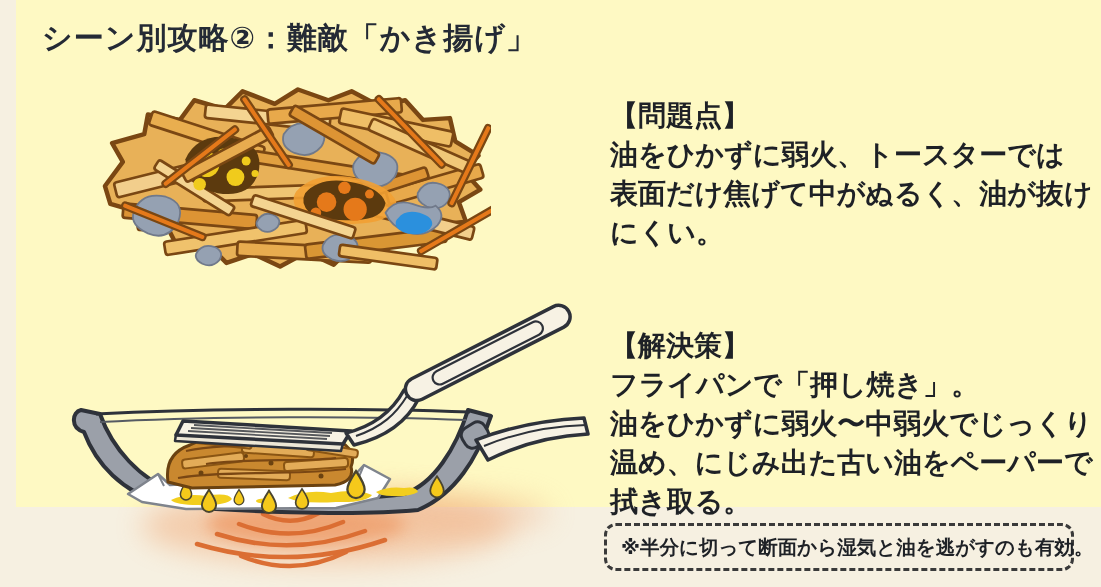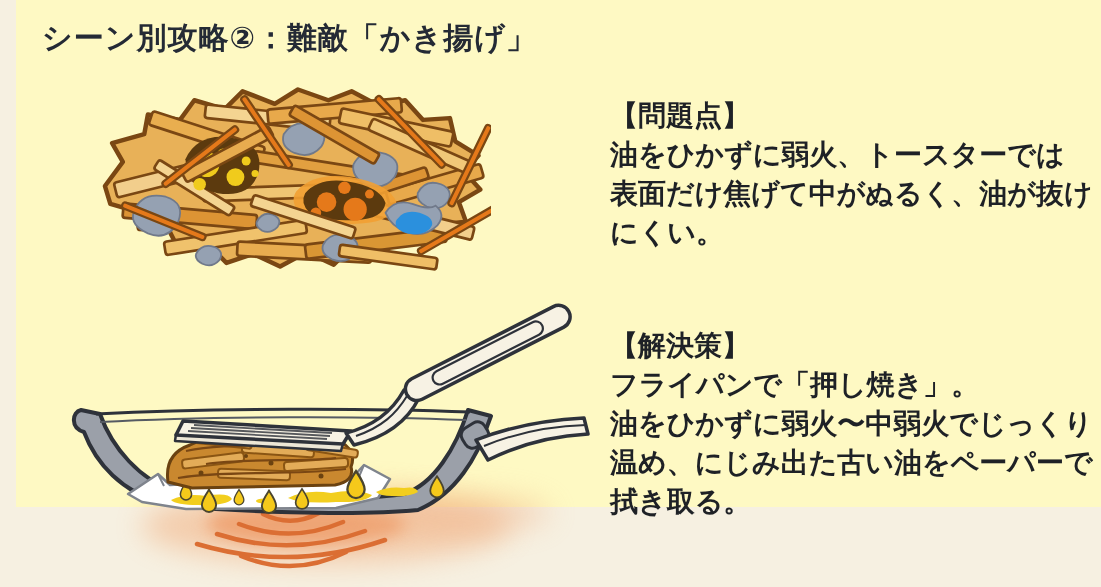--- a/index.html
+++ b/index.html
@@ -184,14 +184,17 @@
     </div>
     <div class="tblock solution">
       <div class="heading">【解決策】</div>
       <div class="body">フライパンで「押し焼き」。
 油をひかずに弱火〜中弱火でじっくり
 温め、にじみ出た古い油をペーパーで
 拭き取る。</div>
     </div>
   </div>
 
+  <div class="notebox">
+    <span class="note-text">※半分に切って断面から湿気と油を逃がすのも有効。</span>
+  </div>
 
 </div>
 
 </body></html>

